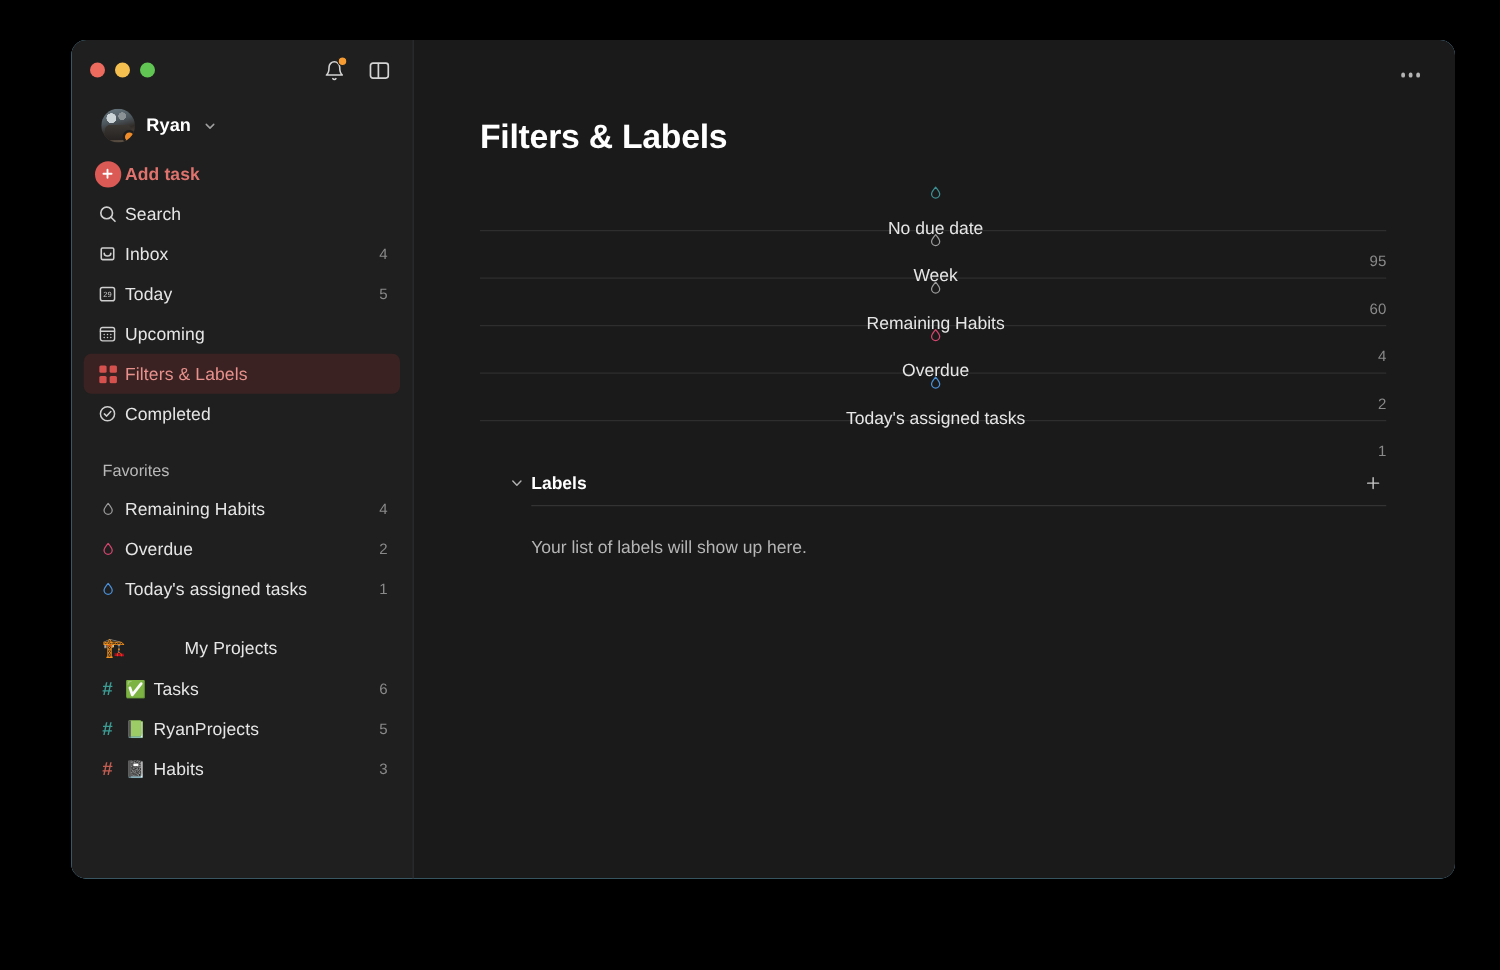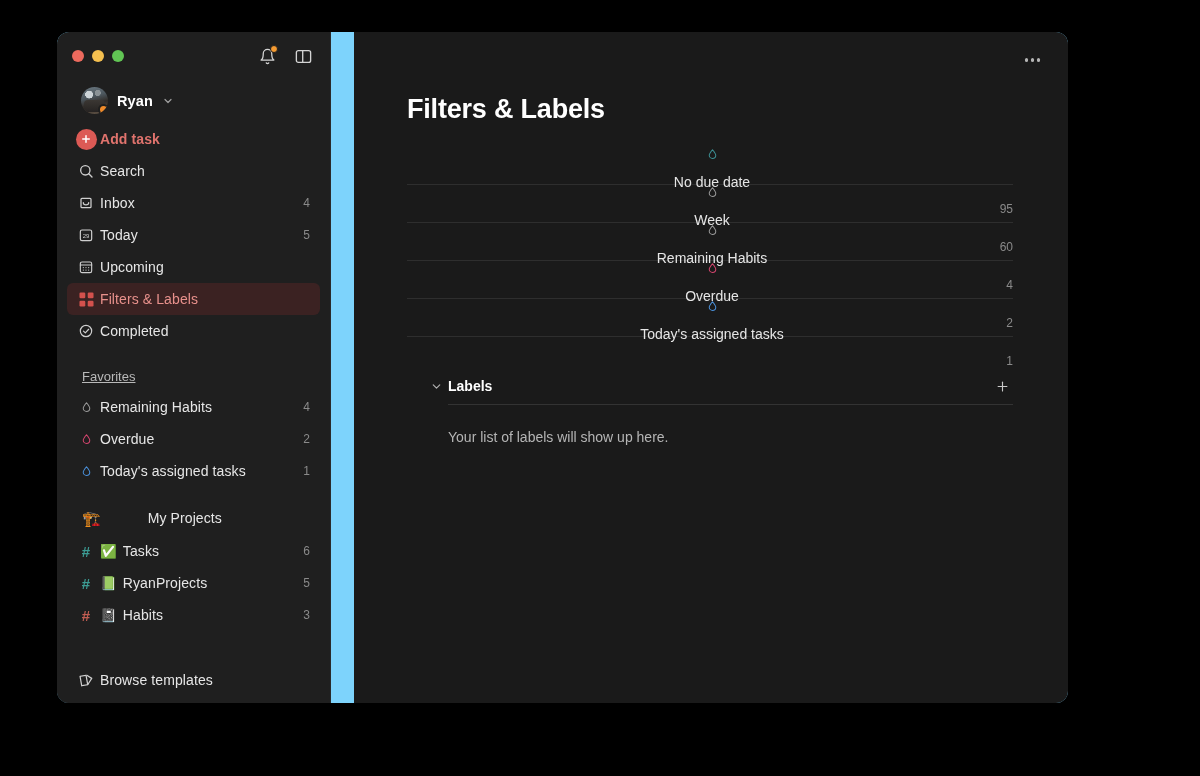--- a/index.html
+++ b/index.html
@@ -10,26 +10,25 @@
     overflow: hidden;
   }
   .desktop {
     position: relative;
     width: 1200px; height: 776px;
     background: #000000;
   }
   .window {
     position: absolute;
     left: 57px; top: 32px;
-    width: 1011px; height: 671px;
+    width: 1107px; height: 671px;
     background: #7dd3fc;
     border-radius: 12px;
     overflow: hidden;
     display: flex;
-    gap: 23px;
   }
 
   
   .sidebar {
     width: 274px;
     background: #1f1f1f;
     display: flex;
     flex-direction: column;
     position: relative;
     border-right: 1px solid #2a2a2a;
@@ -156,21 +155,20 @@
 
   .section-head {
     display: flex;
     align-items: center;
     height: 30px;
     padding: 0 10px 0 15px;
     margin-top: 14px;
     color: #b9b9b9;
     font-size: 13px;
     font-weight: 400;
-    text-decoration: underline;
   }
   .projects-head {
     display: flex;
     align-items: center;
     height: 34px;
     padding: 0 10px 0 15px;
     margin-top: 14px;
     gap: 10px;
     cursor: pointer;
   }
@@ -475,31 +473,20 @@
 
           <div class="nav-item">
             <span class="nav-icon hash" style="color:#c25d52">#</span>
             <span class="proj-item-emoji">📓</span>
             <span class="nav-label">Habits</span>
             <span class="nav-count">3</span>
           </div>
         </div>
       </div>
 
-      <div class="sidebar-footer">
-        <div class="footer-item">
-          <span class="nav-icon">
-            <svg width="17" height="17" viewBox="0 0 24 24" fill="none" stroke="currentColor" stroke-width="1.7" stroke-linejoin="round">
-              <path d="M4 5.2h8.6v13.6H4z" transform="rotate(-10 8.3 12)"></path>
-              <path d="M12.4 4.6l7 4.4-6 9.4"></path>
-            </svg>
-          </span>
-          <span class="nav-label">Browse templates</span>
-        </div>
-      </div>
     </div>
 
     <div class="main">
 
       <div class="main-topbar">
         <div class="dots-btn">
           <span class="dot3"></span>
           <span class="dot3"></span>
           <span class="dot3"></span>
         </div>

